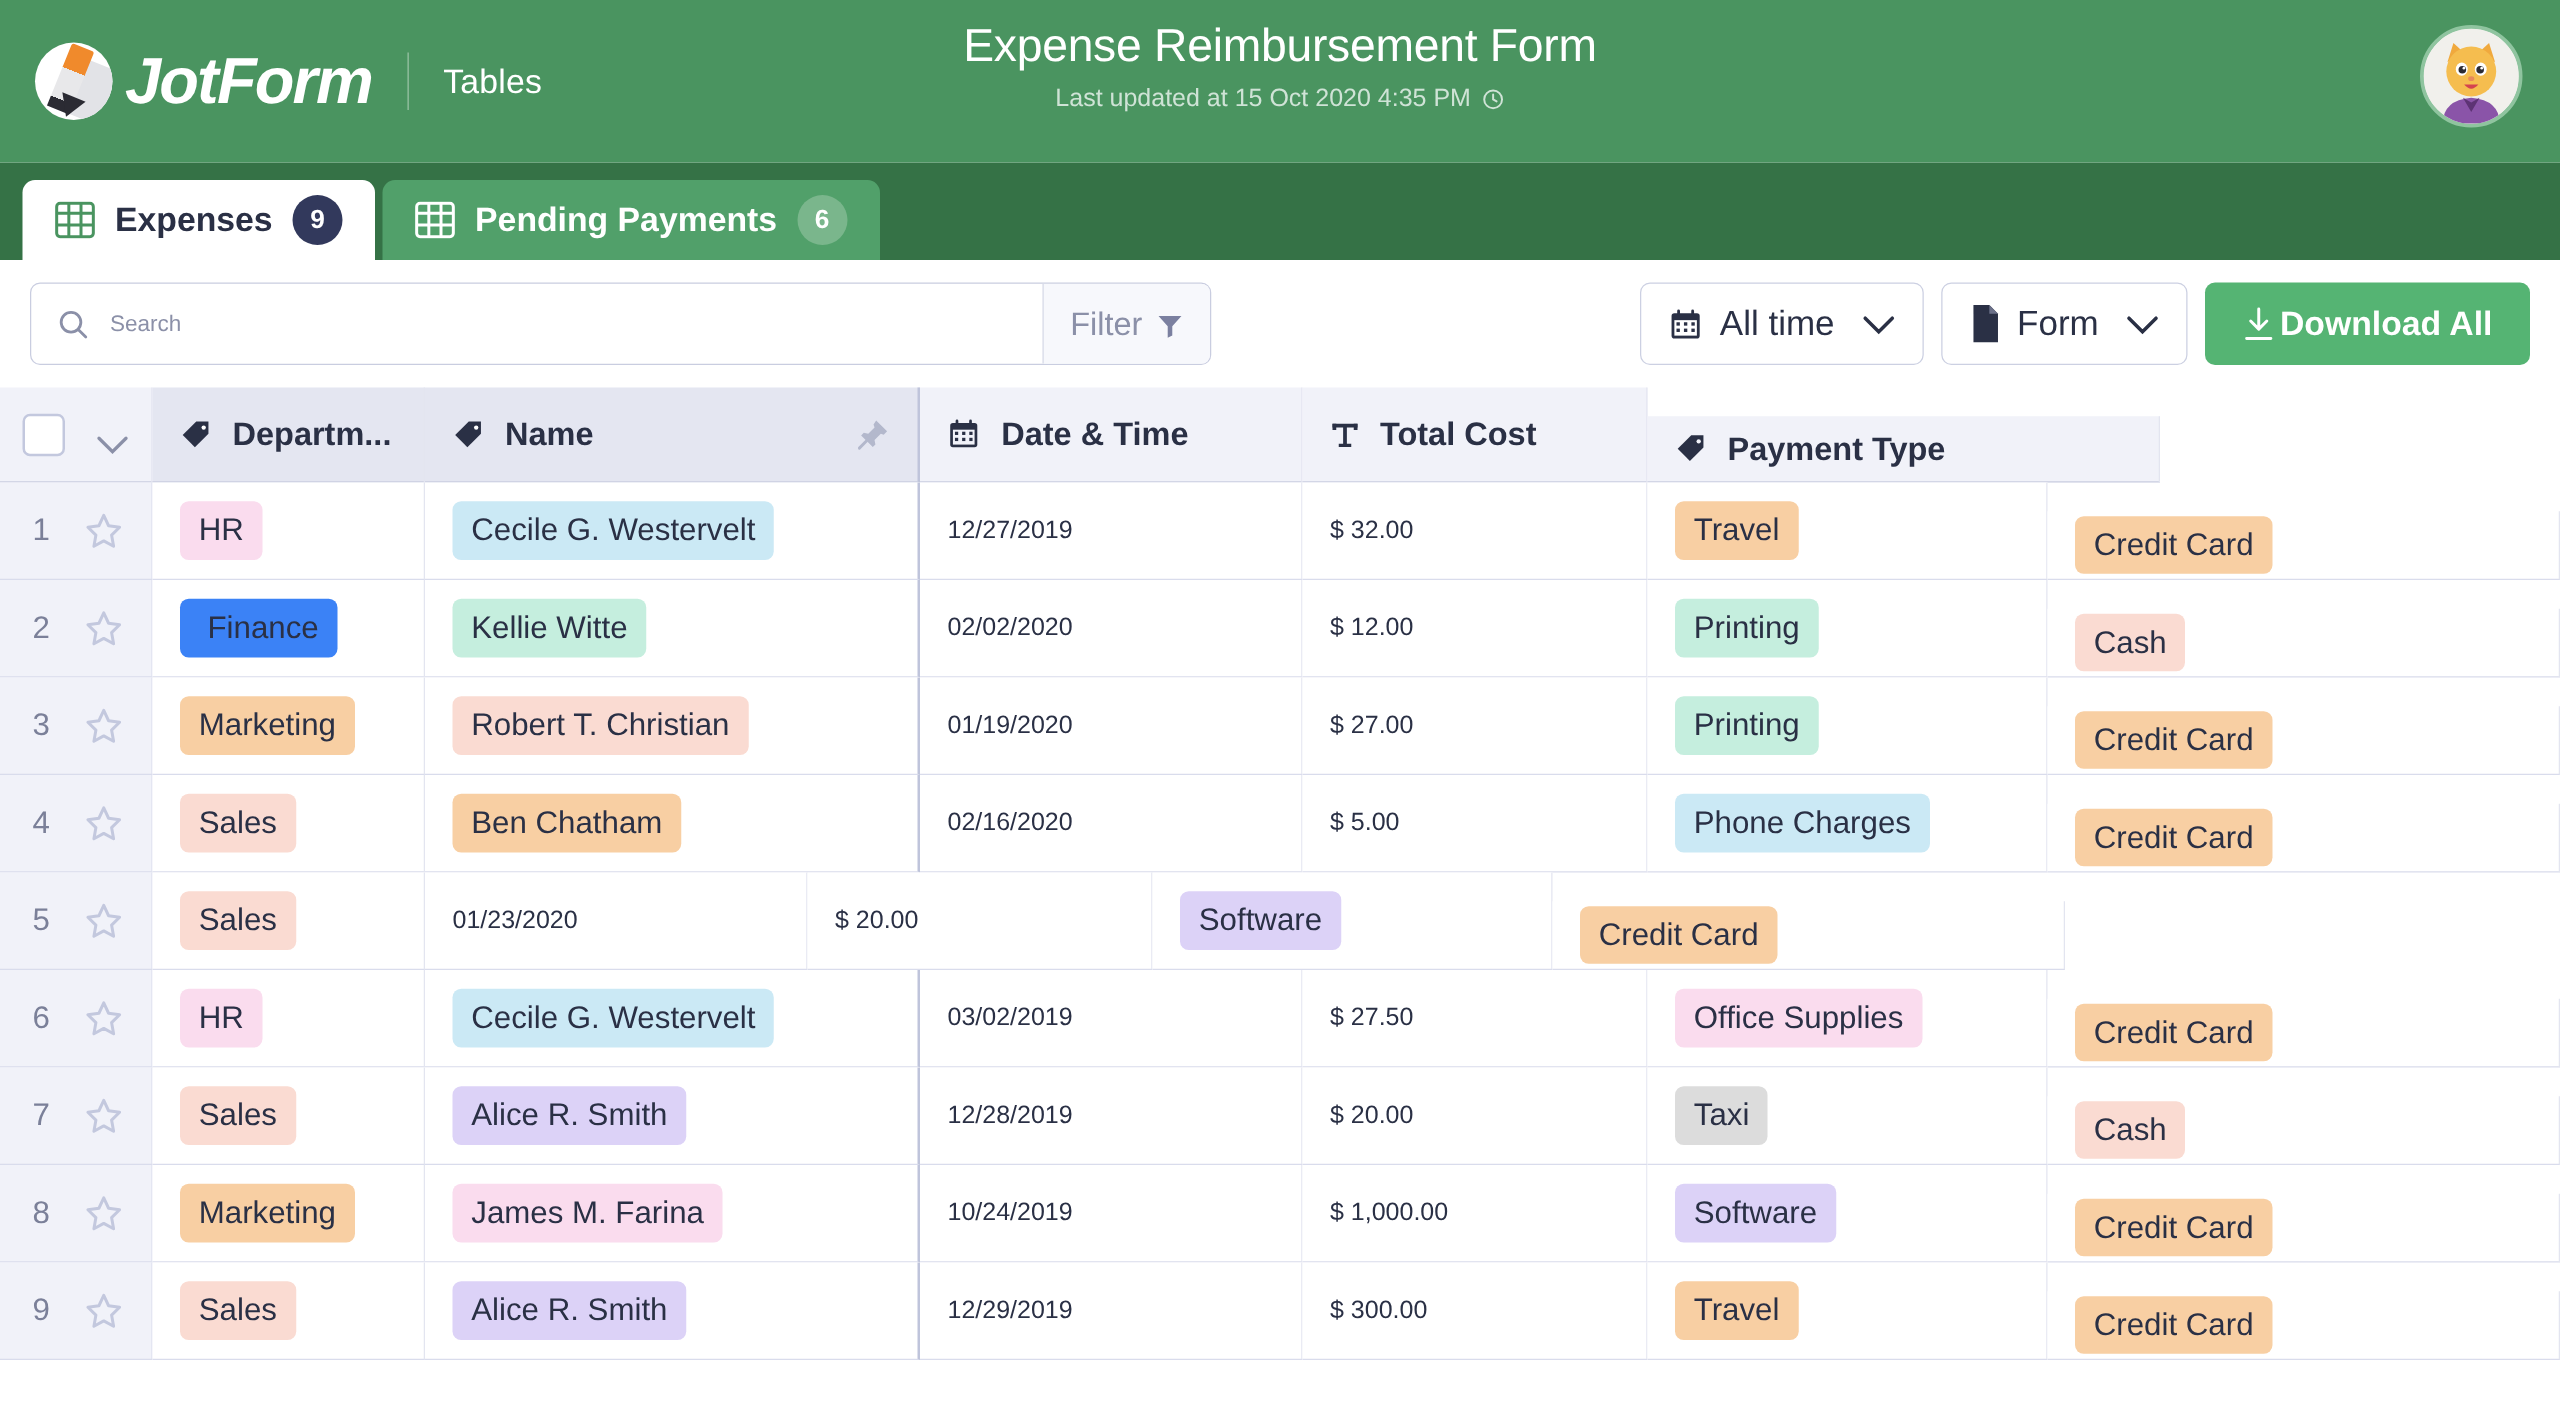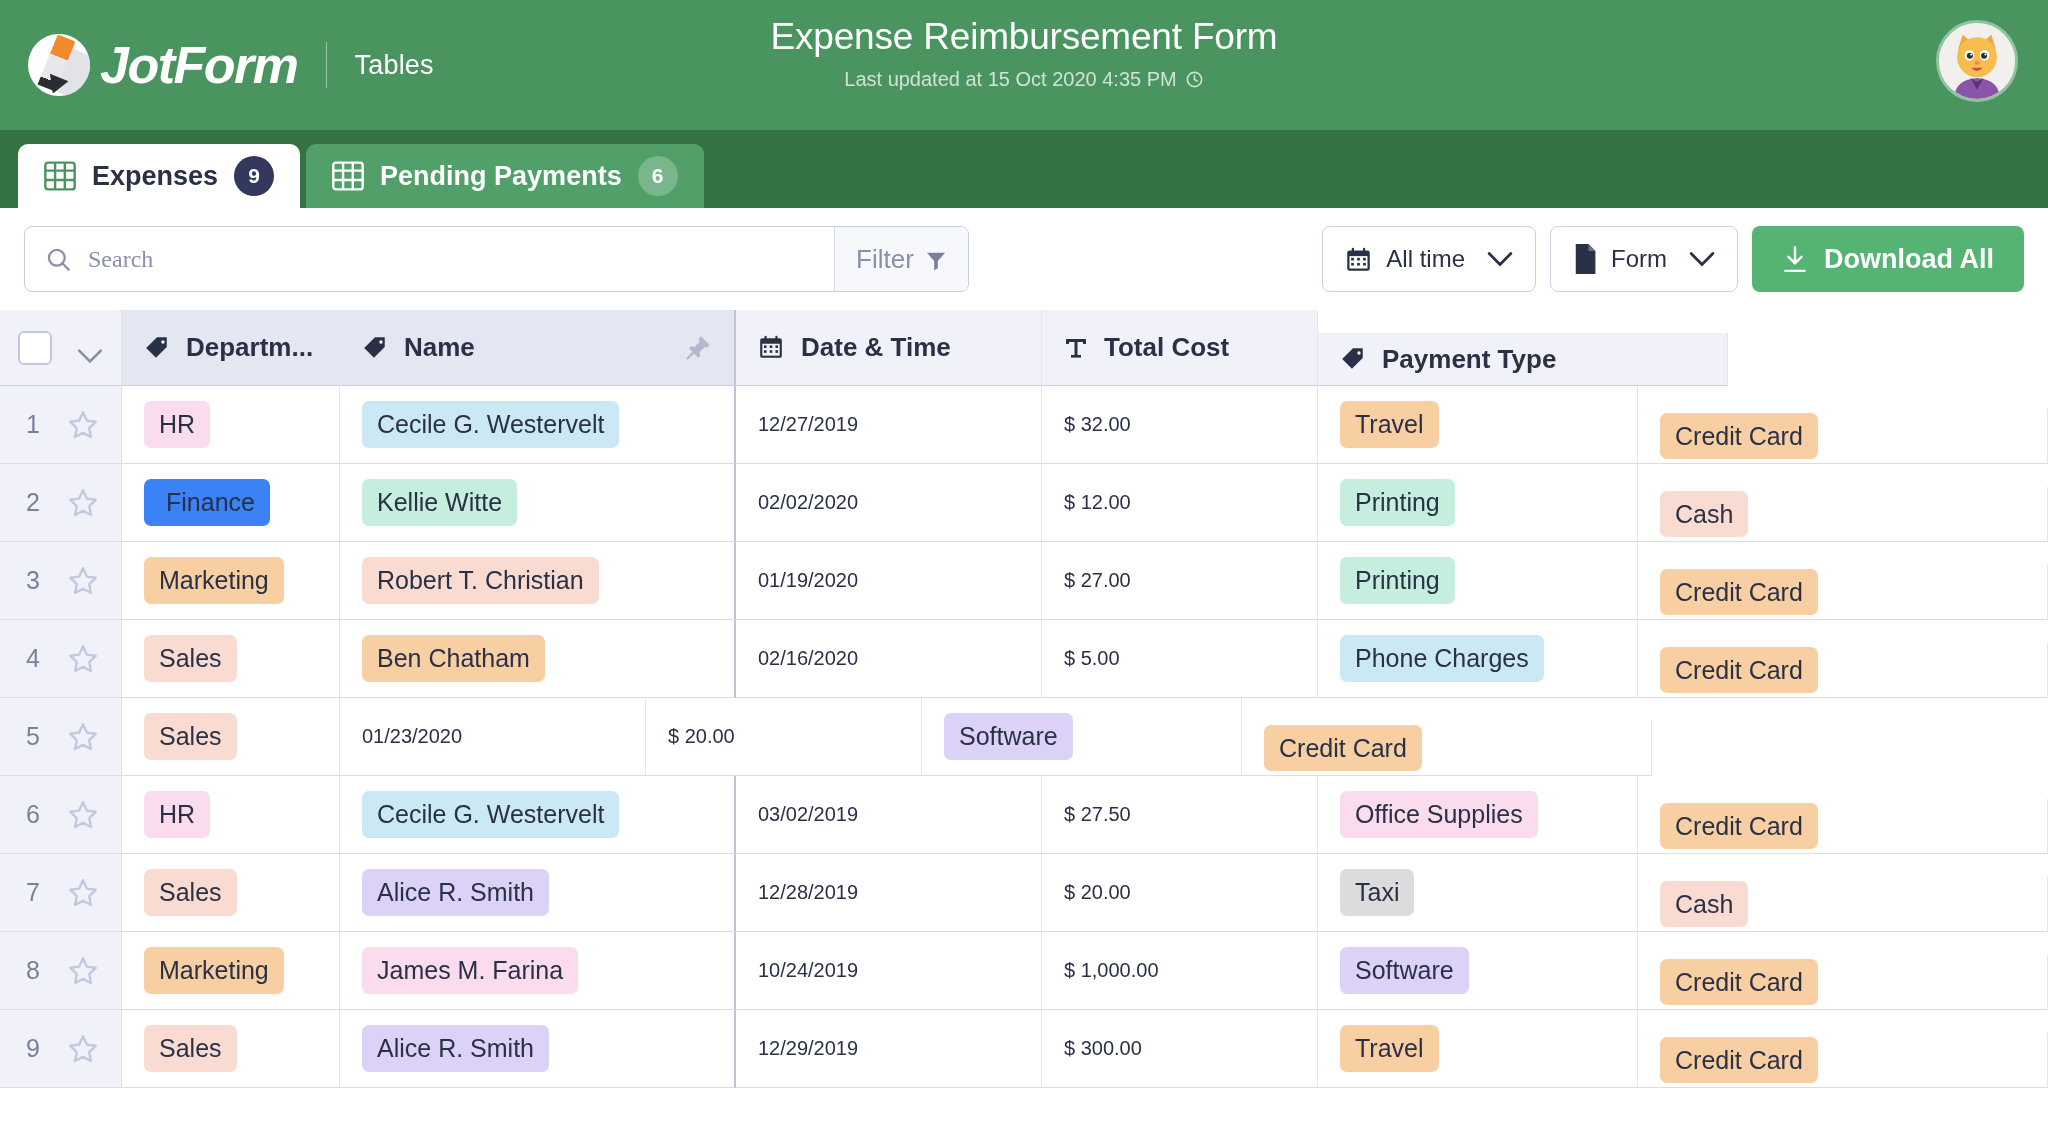--- a/index.html
+++ b/index.html
@@ -152,22 +152,22 @@
   }
   .search-field {
     flex: 1;
     display: flex; align-items: center; gap: 16px;
     padding: 0 20px;
     height: 100%;
   }
   .search-icon { width: 27px; height: 27px; flex: 0 0 auto; }
   .search-input {
     border: 0; outline: 0;
-    font-size: 24px;
-    font-family: Liberation Serif, serif;
+    font-size: 18px;
+    font-family: Liberation Sans, sans-serif;
     color: #8b5cf6;
     width: 100%;
     background: transparent;
   }
   .search-input::placeholder { color: #8b90a8; }
   .filter-btn {
     width: 134px; height: 100%;
     background: #f7f8fc;
     border-left: 1px solid #d7dae8;
     display: flex; align-items: center; justify-content: center;
@@ -180,34 +180,34 @@
   .toolbar-spacer { flex: 1; }
 
   .pill-btn {
     height: 66px;
     border: 1px solid #ccd0e2;
     border-radius: 8px;
     background: #ffffff;
     display: flex; align-items: center;
     gap: 14px;
     padding: 0 22px;
-    font-size: 24px;
+    font-size: 28px;
     color: #2a3045;
   }
   .pill-btn .chev { margin-left: 8px; }
   .cal-icon { width: 27px; height: 27px; }
   .doc-icon { width: 24px; height: 30px; }
 
   .download-btn {
     height: 66px;
     border-radius: 8px;
     background: #55b473;
     color: #ffffff;
     display: flex; align-items: center;
-    gap: 16px;
+    gap: 4px;
     padding: 0 30px;
     font-size: 27px;
     font-weight: bold;
     border: 0;
     font-family: "Liberation Sans", sans-serif;
     cursor: pointer;
   }
   .dl-icon { width: 26px; height: 28px; }
 
   

